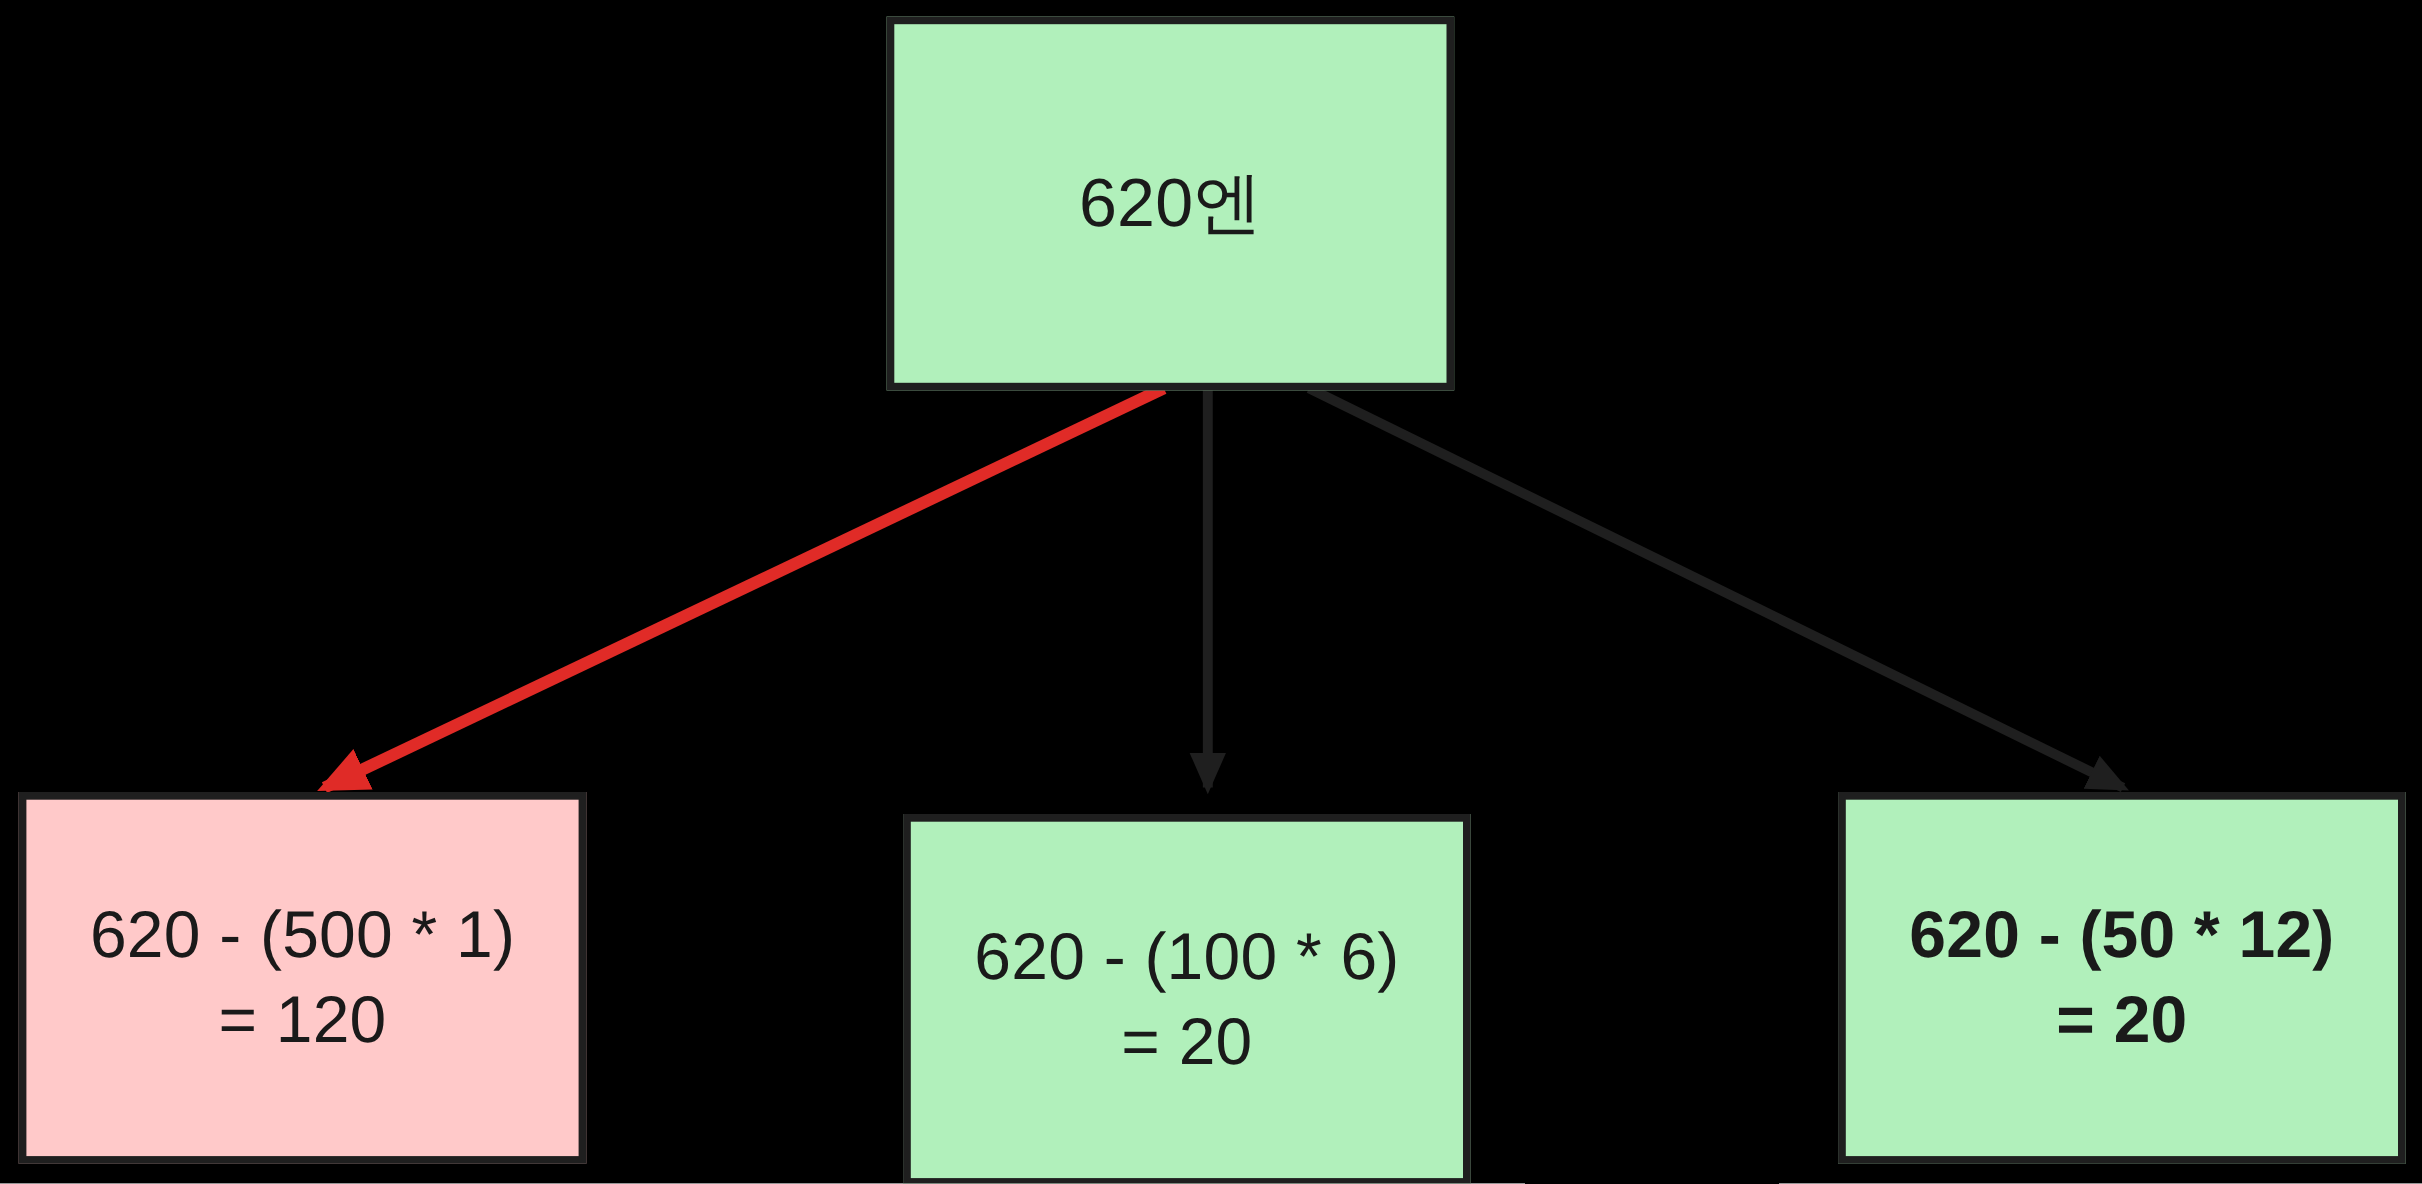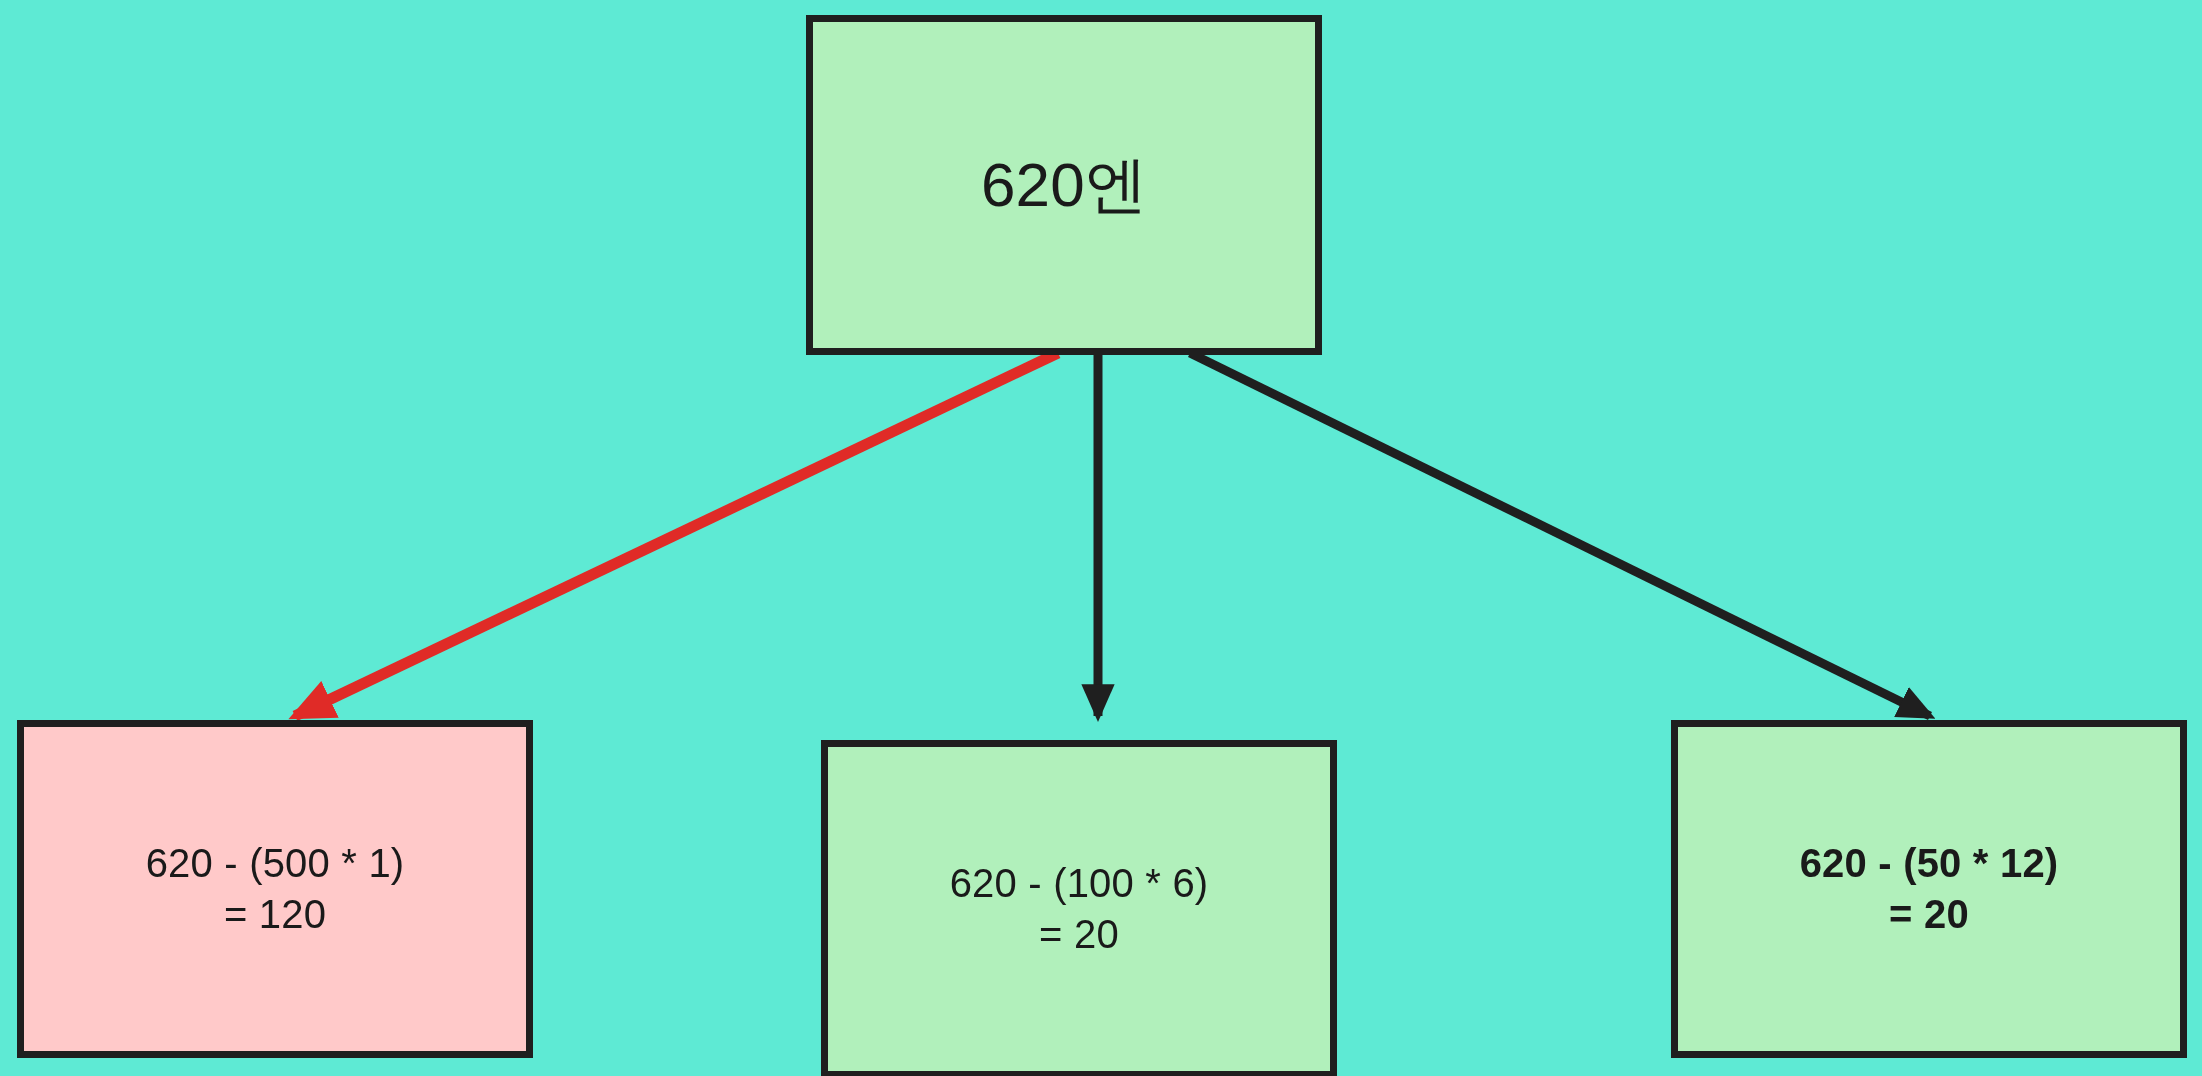--- a/index.html
+++ b/index.html
@@ -30,35 +30,35 @@
     position: absolute;
     box-sizing: border-box;
     border: 7px solid #1f1f1f;
     display: flex;
     align-items: center;
     justify-content: center;
     text-align: center;
     z-index: 5;
   }
   .node-label {
-    font-size: 40px;
+    font-size: 60px;
     line-height: 1.28;
     color: #1a1a1a;
     letter-spacing: 0.2px;
     white-space: pre-line;
     padding: 0 6px;
   }
   .node-root .node-label {
     font-size: 62px;
   }
 </style>
 </head>
 <body>
 
-<div id="canvas" style="width: 2202px; height: 1076px; background: #5eead4;">
+<div id="canvas" style="width: 2202px; height: 1076px; background: #000000;">
 
   <svg id="edge-layer" viewBox="0 0 2202 1076" width="2202" height="1076" xmlns="http://www.w3.org/2000/svg">
     <defs>
       <marker id="arrow-black" viewBox="0 0 10 10" refX="8.4" refY="5" markerWidth="4.2" markerHeight="4.2" orient="auto-start-reverse">
         <path d="M 0 0.6 L 10 5 L 0 9.4 z" fill="#1f1f1f"></path>
       </marker>
       <marker id="arrow-red" viewBox="0 0 10 10" refX="8.4" refY="5" markerWidth="4.2" markerHeight="4.2" orient="auto-start-reverse">
         <path d="M 0 0.6 L 10 5 L 0 9.4 z" fill="#e02b27"></path>
       </marker>
     </defs>

